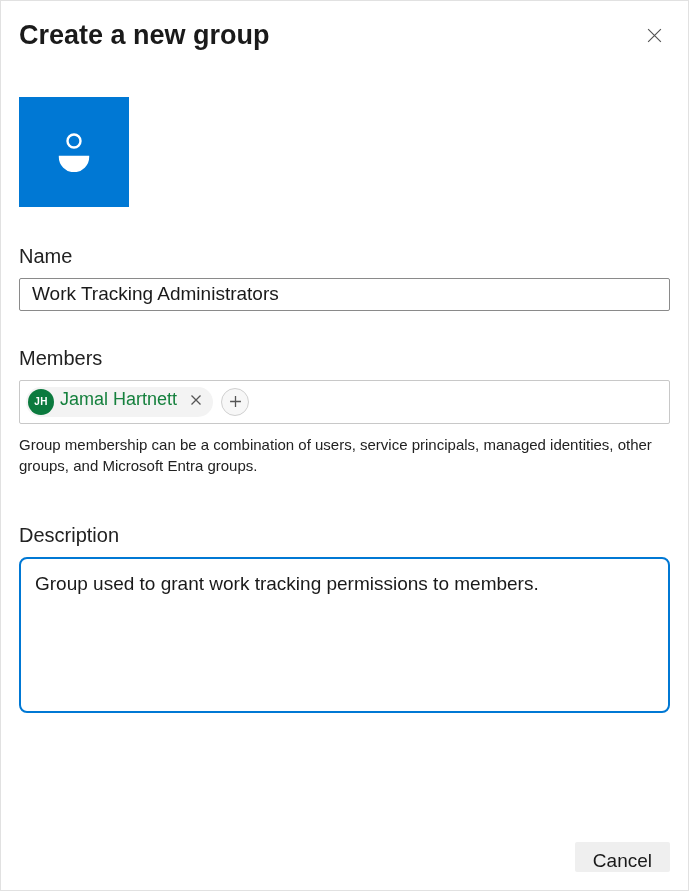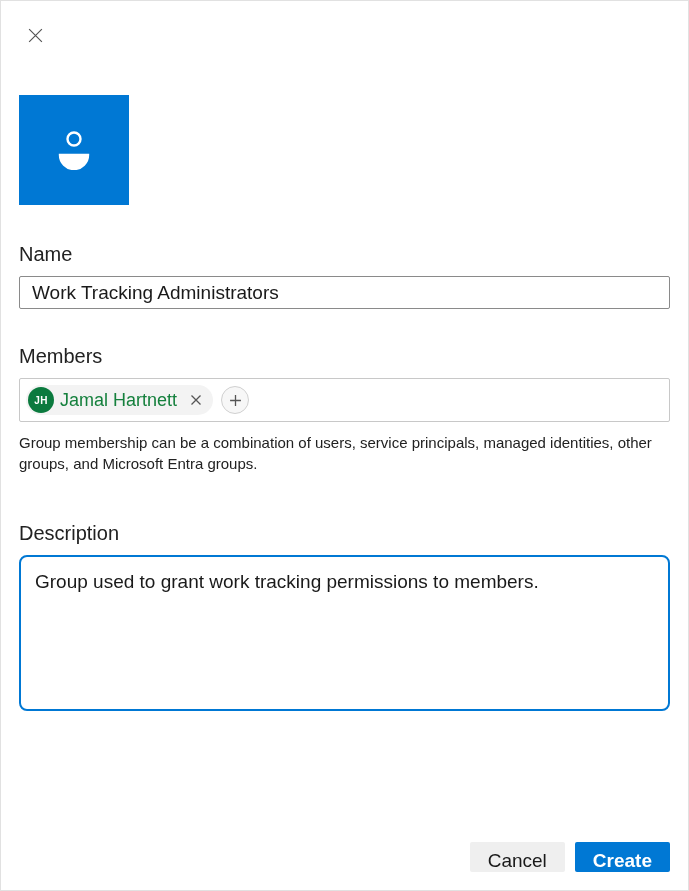--- a/index.html
+++ b/index.html
@@ -83,21 +83,21 @@
       border: 1px solid #c8c8c8;
       border-radius: 2px;
       padding: 6px 6px;
       display: flex;
       align-items: center;
       gap: 8px;
       min-height: 42px;
     }
     .member-chip {
       display: flex;
-      align-items: center;
+      align-items: flex-start;
       background: #f3f3f3;
       border-radius: 16px;
       padding: 2px 6px 2px 2px;
       gap: 6px;
       height: 30px;
     }
     .avatar {
       width: 26px;
       height: 26px;
       border-radius: 50%;
@@ -182,20 +182,21 @@
       background: #0078d4;
       color: #fff;
       font-weight: 600;
     }
   </style>
 </head>
 <body>
 
 <div class="dialog">
   <div class="dialog-header">
+    <h1 class="dialog-title">Create a new group</h1>
     <button class="close-btn">
       <svg width="17" height="17" viewBox="0 0 16 16">
           <path d="M2 2 L14 14 M14 2 L2 14" stroke="currentColor" stroke-width="1.1" fill="none"></path>
         </svg>
     </button>
   </div>
 
   <div class="group-icon-box">
     <svg width="34" height="40" viewBox="0 0 34 40">
       <circle cx="17" cy="9" r="6.5" stroke="#fff" stroke-width="2.4" fill="none"></circle>
@@ -223,15 +224,14 @@
         </svg>
     </button>
   </div>
   <div class="help-text">Group membership can be a combination of users, service principals, managed identities, other groups, and Microsoft Entra groups.</div>
 
   <div class="field-label description">Description</div>
   <textarea class="description-textarea" style="">Group used to grant work tracking permissions to members.</textarea>
 
   <div class="footer">
     <button class="btn btn-secondary">Cancel</button>
-    <button class="btn btn-primary">Create</button>
   </div>
 </div>
 
 </body></html>

